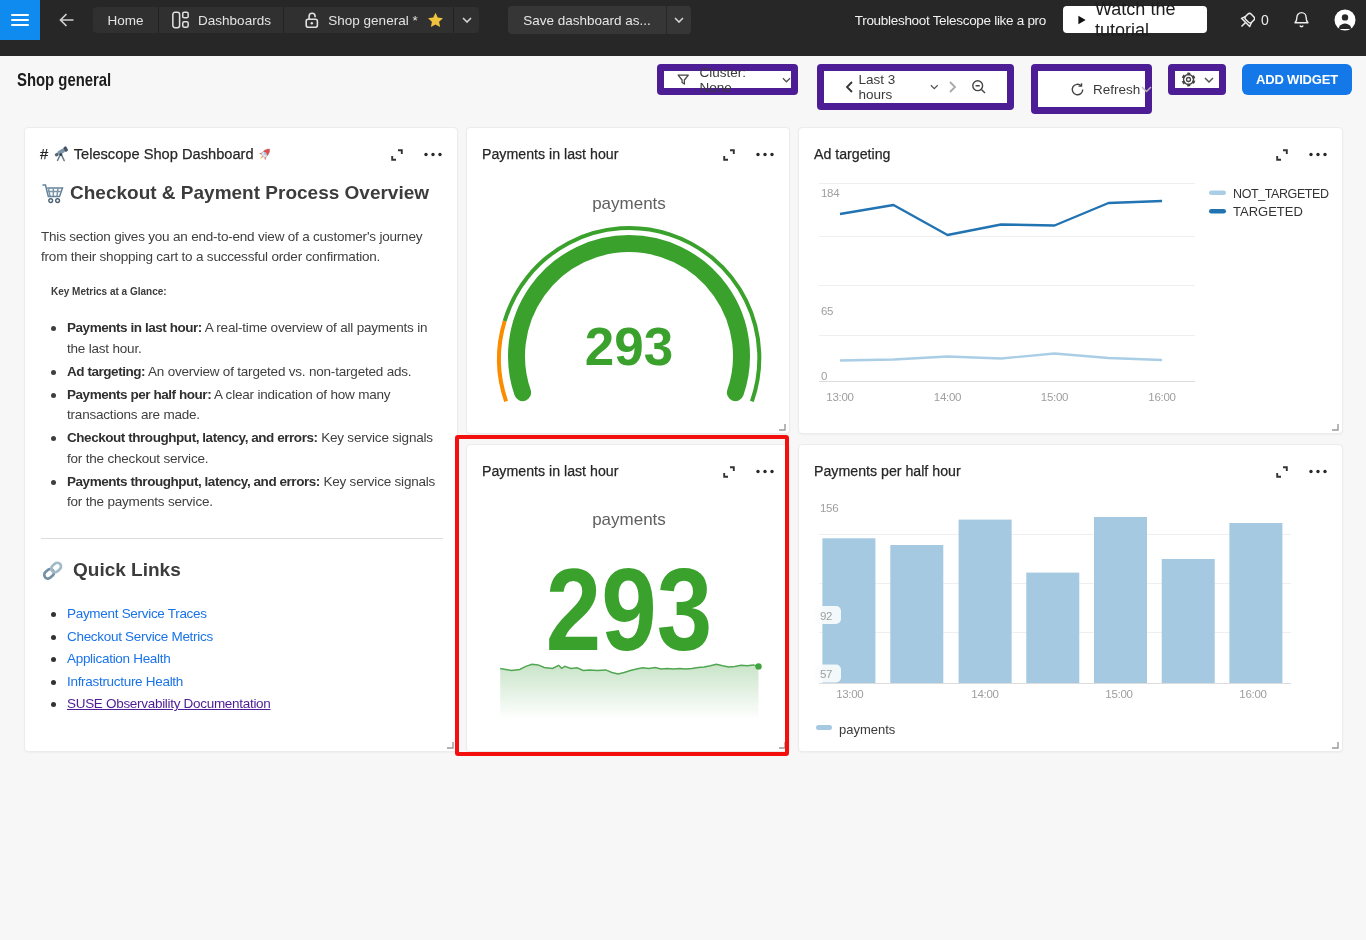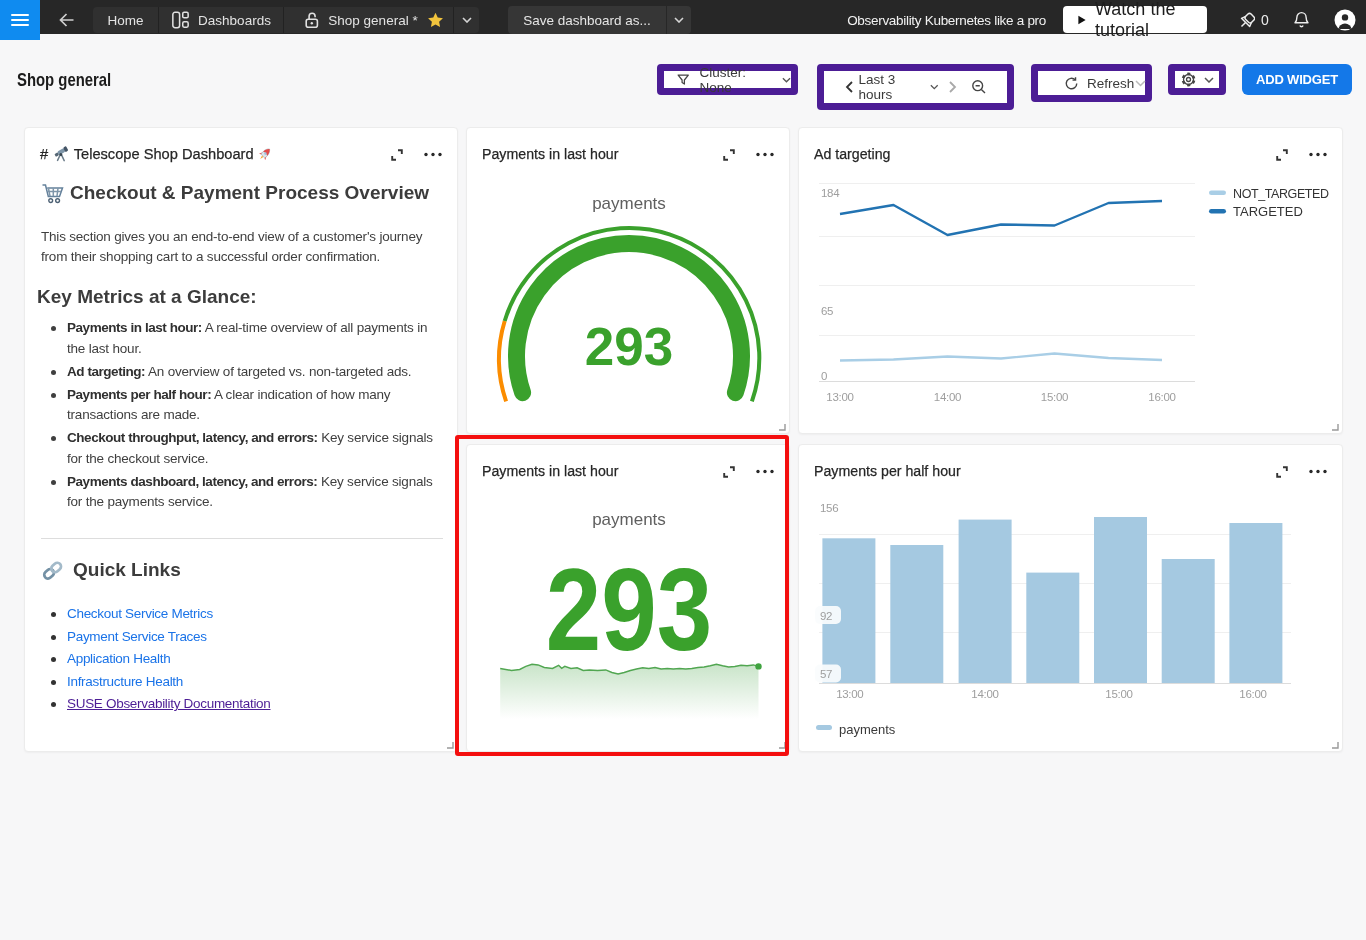--- a/index.html
+++ b/index.html
@@ -1,19 +1,19 @@
 <!DOCTYPE html>
 <html><head>
 <meta charset="utf-8">
 <style>
 *{margin:0;padding:0;box-sizing:border-box}
 html,body{width:1366px;height:940px;overflow:hidden}
 body{font-family:"Liberation Sans",sans-serif;background:#f7f7f8;position:relative}
 
-#topbar{position:absolute;left:0;top:0;width:1366px;height:34px;background:#272727}
+#topbar{position:absolute;left:0;top:0;width:1366px;height:56px;background:#272727}
 #burger{position:absolute;left:0;top:0;width:40px;height:40px;background:#0f8bf0}
 #burger i{position:absolute;left:11px;width:18px;height:2.4px;background:#fff;border-radius:1px}
 #backarrow{position:absolute;left:59px;top:13px}
 #tabs{position:absolute;left:93px;top:7px;height:26px;display:flex;border-radius:4px;overflow:hidden}
 .tab{background:#303030;color:#e3e3e3;font-size:13.5px;display:flex;align-items:center;justify-content:center;border-right:1px solid #222}
 .tab:last-child{border-right:none}
 #saveas{position:absolute;left:508px;top:6px;width:158px;height:28px;background:#363636;border-radius:4px 0 0 4px;color:#e6e6e6;font-size:13.5px;display:flex;align-items:center;justify-content:center}
 #savechev{position:absolute;left:667px;top:6px;width:24px;height:28px;background:#363636;border-radius:0 4px 4px 0;display:flex;align-items:center;justify-content:center}
 #promo{position:absolute;right:320px;top:0;height:40px;display:flex;align-items:center;color:#f2f2f2;font-size:13.5px;letter-spacing:-.3px}
 #watch{position:absolute;left:1063px;top:6px;width:144px;height:27px;background:#fff;border-radius:4px;display:flex;align-items:center;color:#1d1d1d;font-size:18px}
@@ -28,21 +28,21 @@
 .ctitle{position:absolute;left:15px;top:17px;font-size:15.5px;color:#262626;-webkit-text-stroke:.25px #262626;transform:scaleX(.915);transform-origin:0 0;white-space:nowrap}
 .icoexp{position:absolute;top:20px}
 .icodots{position:absolute;top:24px}
 .icoresize{position:absolute;right:3px;bottom:2px}
 #redbox{position:absolute;left:455px;top:435px;width:334px;height:321px;border:4px solid #f40f0f;border-radius:3px;z-index:5}
 
 #md{left:24px;top:127px;width:434px;height:625px}
 #md h1{position:absolute;top:54px;left:16px;font-size:19px;color:#3c3c3c;display:flex;align-items:center;white-space:nowrap}
 #md h1 svg{margin-right:5px}
 #md p.intro{position:absolute;top:99px;left:16px;font-size:13.5px;line-height:20px;color:#3f3f3f;letter-spacing:-.2px;white-space:nowrap}
-#md h2{position:absolute;top:158px;left:12px;font-size:19px;color:#3c3c3c;white-space:nowrap}
+#md h2{position:absolute;top:158px;left:26px;font-size:10px;color:#3c3c3c;white-space:nowrap}
 #md ul.metrics{position:absolute;top:190px;left:16px;width:402px;list-style:none}
 #md ul.metrics li{position:relative;padding-left:26px;font-size:13.5px;line-height:20.5px;color:#3f3f3f;margin-bottom:2.5px;letter-spacing:-.2px;white-space:nowrap}
 #md ul.metrics li::before{content:"";position:absolute;left:10px;top:8px;width:5px;height:5px;border-radius:50%;background:#3f3f3f}
 #md ul.metrics b{color:#303030;letter-spacing:-.45px}
 #md hr{position:absolute;top:410px;left:16px;width:402px;border:none;border-top:1px solid #ddd}
 #md h3{position:absolute;top:431px;left:16px;font-size:19px;color:#3c3c3c;display:flex;align-items:flex-start;white-space:nowrap}
 #md h3 svg{margin-right:9px}
 #md ul.links{position:absolute;top:475px;left:16px;width:402px;list-style:none}
 #md ul.links li{position:relative;padding-left:26px;font-size:13.5px;line-height:22.5px;color:#1a73e8;letter-spacing:-.3px;white-space:nowrap}
 #md ul.links li::before{content:"";position:absolute;left:10px;top:9px;width:5px;height:5px;border-radius:50%;background:#333}
@@ -85,21 +85,21 @@
           <path d="M1 1l4 4 4-4" stroke="#d5d5d5" stroke-width="1.6" fill="none"></path>
         </svg>
       </div>
   </div>
   <div id="saveas">Save dashboard as...</div>
   <div id="savechev">
       <svg width="10" height="6" viewBox="0 0 10 6">
         <path d="M1 1l4 4 4-4" stroke="#d5d5d5" stroke-width="1.6" fill="none"></path>
       </svg>
     </div>
-  <div id="promo">Observability Kubernetes like a pro</div>
+  <div id="promo">Troubleshoot Telescope like a pro</div>
   <div id="watch"><svg width="10" height="12" viewBox="0 0 10 12">
         <path d="M0.5 0.8 9.5 6 0.5 11.2z" fill="#111"></path>
       </svg>Watch the tutorial</div>
   <svg style="position:absolute;left:1236px;top:11px" width="19" height="19" viewBox="0 0 19 19">
       <g transform="rotate(45 10 11)" fill="none" stroke="#ededed" stroke-width="1.5" stroke-linejoin="round">
         <rect x="5.8" y="1.8" width="8.4" height="7.6" rx="2.2"></rect>
         <path d="M5.9 7.3 4.2 11.6h11.6L14.1 7.3"></path>
         <path d="M10 11.6v5.8"></path>
       </g>
     </svg>
@@ -146,21 +146,21 @@
         <path d="M1 1l5 5-5 5" stroke="#a9a9a9" stroke-width="1.8" fill="none"></path>
       </svg>
     </div>
   <div style="width:32px;height:100%;display:flex;align-items:center;justify-content:center;border-radius:0 4px 4px 0">
       <svg width="16" height="16" viewBox="0 0 16 16">
         <circle cx="6.7" cy="6.7" r="4.9" fill="none" stroke="#444" stroke-width="1.4"></circle>
         <path d="M10.4 10.4 14 14M4.6 6.7h4.2" stroke="#444" stroke-width="1.4" fill="none"></path>
       </svg>
     </div>
 </div>
-<div class="btn" id="refreshgrp" style="left:1031px;width:121px;padding:12px">
+<div class="btn" id="refreshgrp" style="left:1031px;width:121px;padding:18px">
   <div style="width:88px;height:100%;display:flex;align-items:center;border-right:1px solid #e3e3e3">
       <svg width="15" height="15" viewBox="0 0 16 16" style="margin-left:14px">
         <path d="M13.6 8a5.6 5.6 0 1 1-1.7-4" fill="none" stroke="#444" stroke-width="1.5"></path>
         <path d="M12.3 1.2v3.2H9.1" fill="none" stroke="#444" stroke-width="1.5"></path>
       </svg>
       <span style="margin-left:8px">Refresh</span>
     </div>
   <div style="flex:1;height:100%;display:flex;align-items:center;justify-content:center">
       <svg width="11" height="7" viewBox="0 0 11 7">
         <path d="M1 1l4.5 4.5L10 1" stroke="#b9b9b9" stroke-width="1.5" fill="none"></path>
@@ -217,32 +217,32 @@
         <circle cx="9.7" cy="17.6" r="1.9" fill="none" stroke="#4e6275" stroke-width="1.4"></circle>
         <circle cx="16.6" cy="17.6" r="1.9" fill="none" stroke="#4e6275" stroke-width="1.4"></circle>
       </svg>Checkout &amp; Payment Process Overview</h1>
   <p class="intro">This section gives you an end-to-end view of a customer's journey<br>from their shopping cart to a successful order confirmation.</p>
   <h2>Key Metrics at a Glance:</h2>
   <ul class="metrics">
     <li><b>Payments in last hour:</b> A real-time overview of all payments in<br>the last hour.</li>
     <li><b>Ad targeting:</b> An overview of targeted vs. non-targeted ads.</li>
     <li><b>Payments per half hour:</b> A clear indication of how many<br>transactions are made.</li>
     <li><b>Checkout throughput, latency, and errors:</b> Key service signals<br>for the checkout service.</li>
-    <li><b>Payments dashboard, latency, and errors:</b> Key service signals<br>for the payments service.</li>
+    <li><b>Payments throughput, latency, and errors:</b> Key service signals<br>for the payments service.</li>
   </ul>
   <hr>
   <h3><svg width="23" height="23" viewBox="0 0 23 23">
         <g fill="none" transform="rotate(-42 11.5 11.5)">
           <rect x="1.5" y="8" width="10.5" height="7.4" rx="3.7" stroke="#7491a5" stroke-width="2.7"></rect>
           <rect x="11" y="8" width="10.5" height="7.4" rx="3.7" stroke="#a3bac9" stroke-width="2.7"></rect>
         </g>
       </svg>Quick Links</h3>
   <ul class="links">
+    <li>Payment Service Traces</li>
     <li>Checkout Service Metrics</li>
-    <li>Payment Service Traces</li>
     <li>Application Health</li>
     <li>Infrastructure Health</li>
     <li class="dark">SUSE Observability Documentation</li>
   </ul>
   <svg class="icoresize" width="8" height="8" viewBox="0 0 8 8">
       <path d="M1 7h6V1" fill="none" stroke="#999" stroke-width="1.4"></path>
     </svg>
 </div>
 <div class="card" id="gaugecard">
   <div class="ctitle">Payments in last hour</div>

